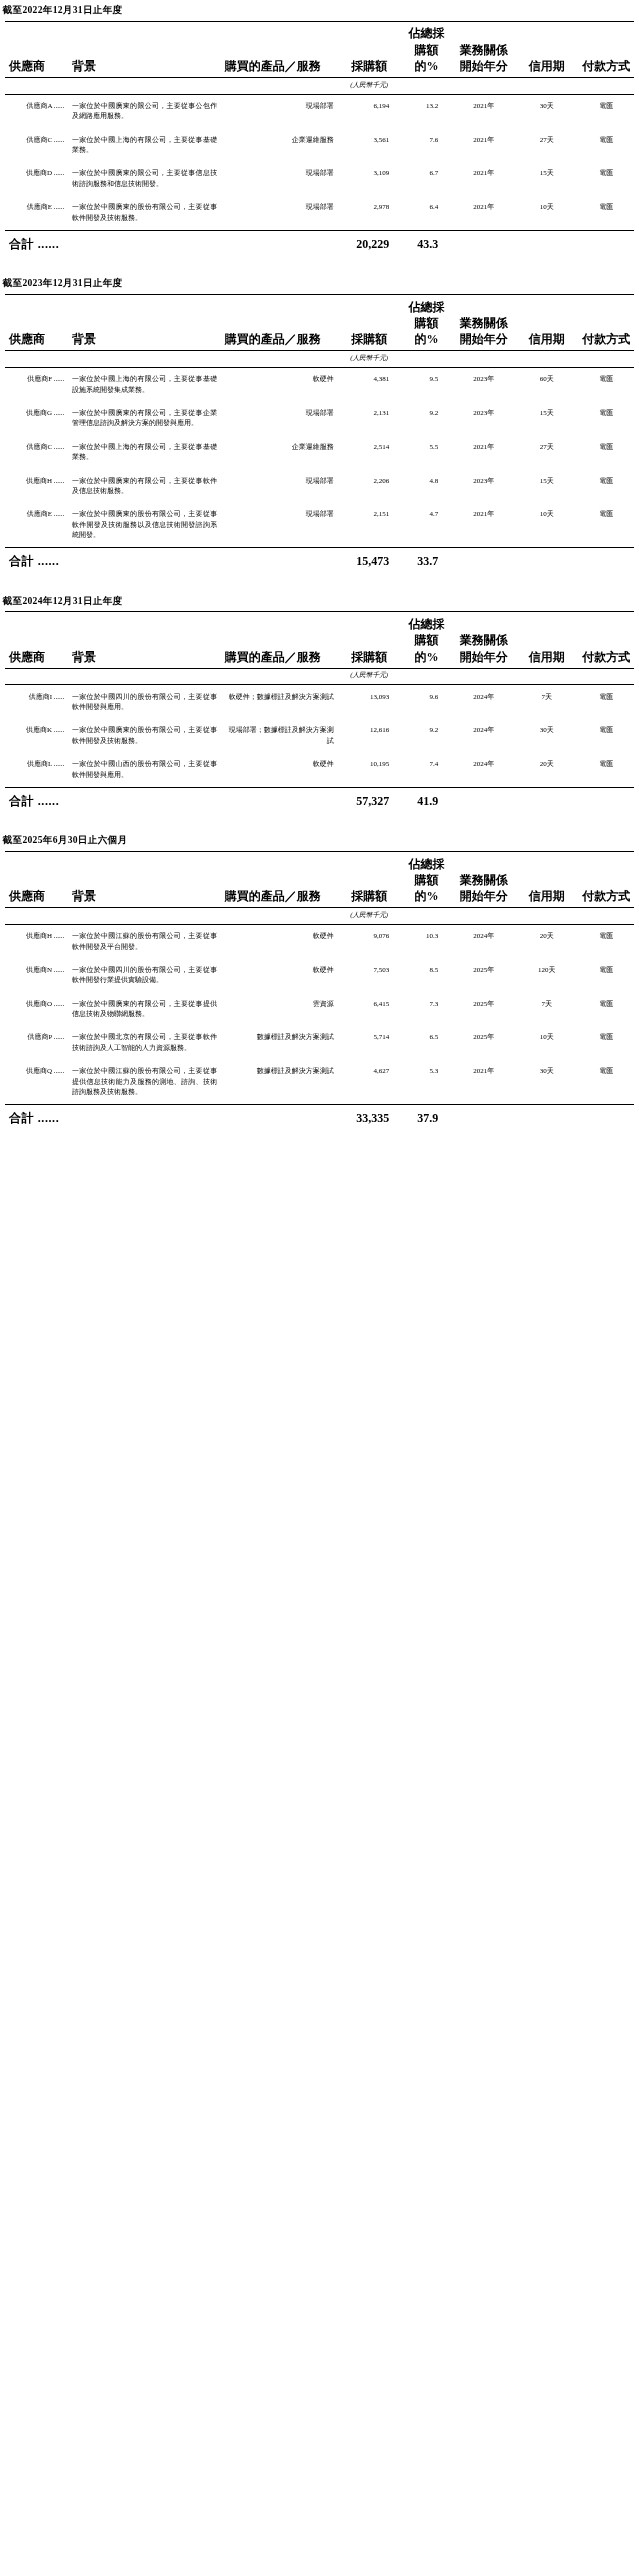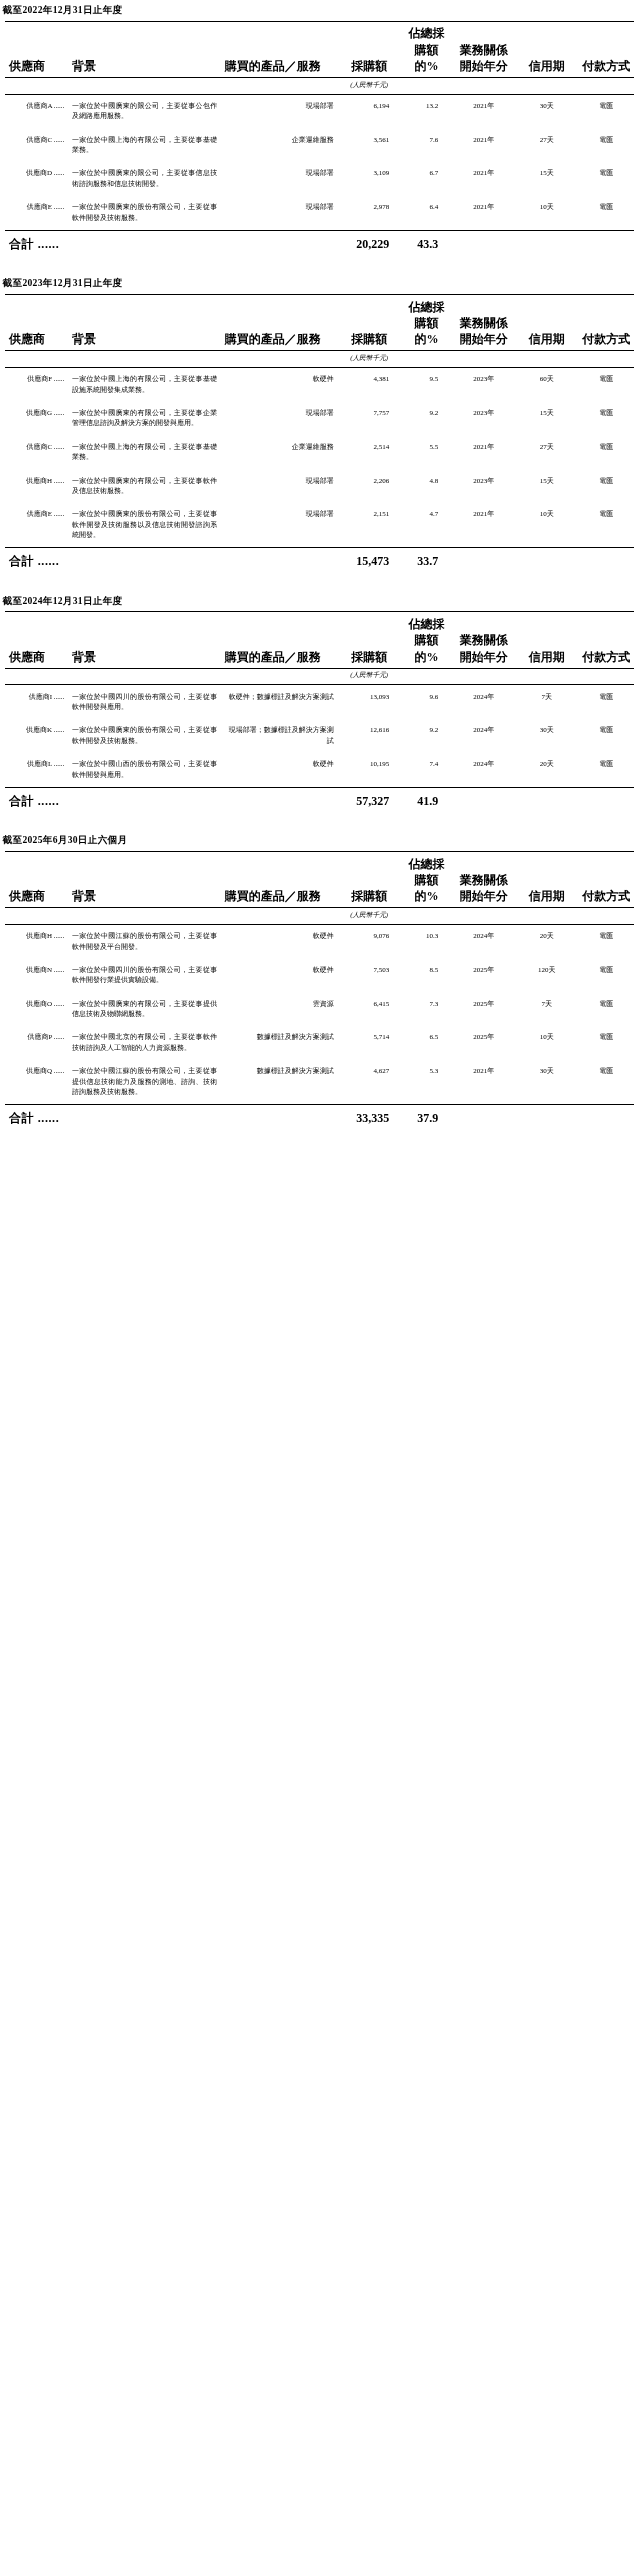--- a/index.html
+++ b/index.html
@@ -214,21 +214,21 @@
           <td class="cell num">4,381</td>
           <td class="cell pct">9.5</td>
           <td class="cell c-center">2023年</td>
           <td class="cell c-center">60天</td>
           <td class="cell c-center">電匯</td>
         </tr>
         <tr>
           <td class="cell c-left">供應商G ......</td>
           <td class="cell c-just">一家位於中國廣東的有限公司，主要從事企業管理信息諮詢及解決方案的開發與應用。</td>
           <td class="cell c-left">現場部署</td>
-          <td class="cell num">7,757</td>
+          <td class="cell num">2,131</td>
           <td class="cell pct">9.2</td>
           <td class="cell c-center">2023年</td>
           <td class="cell c-center">15天</td>
           <td class="cell c-center">電匯</td>
         </tr>
         <tr>
           <td class="cell c-left">供應商C ......</td>
           <td class="cell c-just">一家位於中國上海的有限公司，主要從事基礎業務。</td>
           <td class="cell c-left">企業運維服務</td>
           <td class="cell num">2,514</td>

